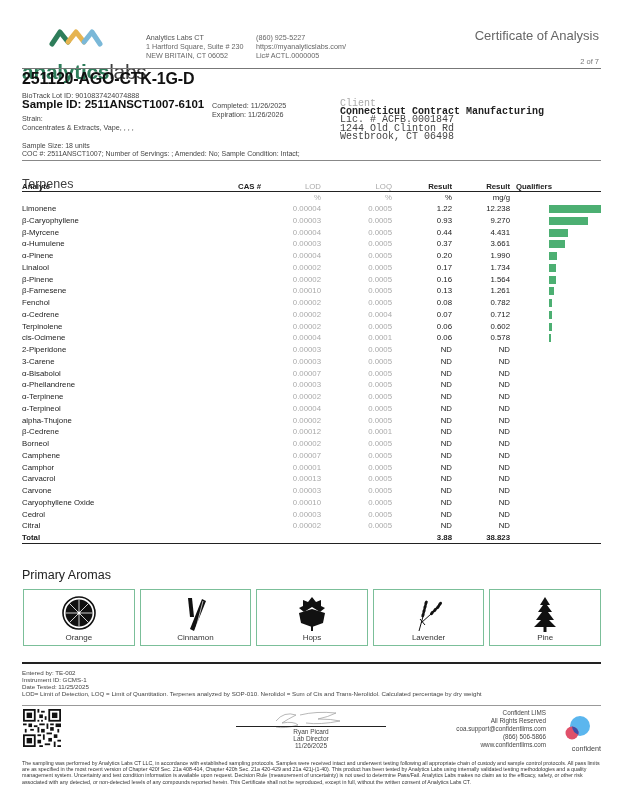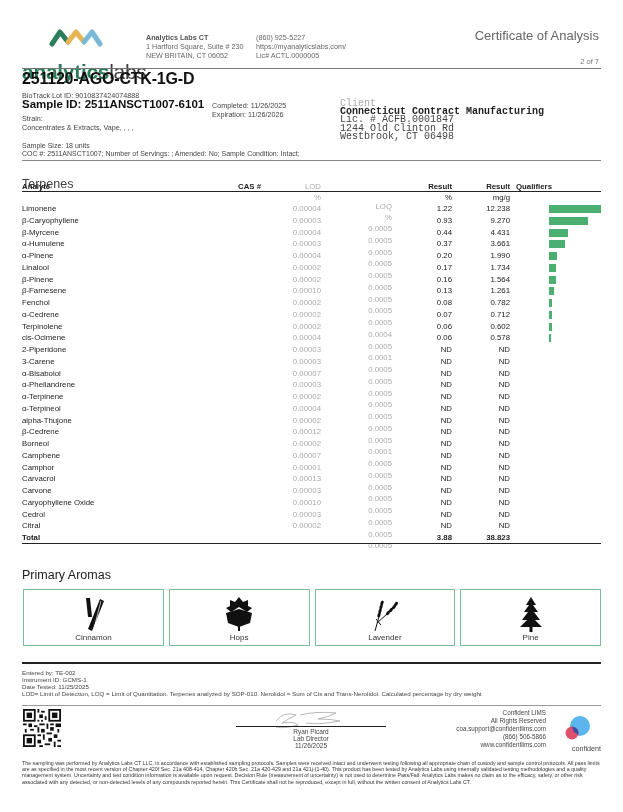--- a/index.html
+++ b/index.html
@@ -6,21 +6,21 @@
   html, body { width: 623px; height: 812px; background: #ffffff; overflow: hidden; }
   body { font-family: "Liberation Sans", "DejaVu Sans", sans-serif; color: #222; position: relative; }
 
   .abs { position: absolute; }
 
   
   #logo { left: 22px; top: 22px; width: 115px; height: 48px; }
   #logo-word { left: 22px; top: 48px; font-size: 21px; letter-spacing: -0.3px; color: #2e7d5a; font-weight: bold; margin-top: 12px; }
   #logo-word .lt { font-weight: normal; color: #3d3d3d; }
   #lab-info { left: 146px; top: 33px; font-size: 7.2px; line-height: 9px; color: #666; }
-  #lab-info .bold { font-weight: bold; color: #555; }
+  #lab-info .bold { font-weight: normal; color: #555; }
   #lab-contact { left: 256px; top: 33px; font-size: 7.2px; line-height: 9px; color: #666; }
   #coa-title { right: 24px; top: 28px; font-size: 13px; color: #666; }
   #page-num { right: 24px; top: 57px; font-size: 7.5px; color: #777; }
   .hr { left: 22px; right: 22px; height: 1px; background: #777; }
   #hr-top { top: 68px; }
 
   #batch-id { left: 22px; top: 70px; font-size: 16px; font-weight: bold; color: #111; letter-spacing: -0.2px; }
   #biotrack { left: 22px; top: 91px; font-size: 7.2px; color: #444; }
   #sample-id { left: 22px; top: 98px; font-size: 11.5px; font-weight: bold; color: #111; }
   #strain { left: 22px; top: 114px; font-size: 7.2px; color: #444; line-height: 9px; }
@@ -32,21 +32,21 @@
   #hr-terp { top: 160px; background: #888; }
   #terp-title { left: 22px; top: 177px; font-size: 12.5px; color: #404040; }
 
   
   #terp-table { left: 22px; top: 181px; width: 579px; font-size: 7.8px; }
   .trow { position: relative; height: 11.75px; line-height: 11.75px; }
   .trow > span { position: absolute; white-space: nowrap; }
   .c-name { left: 0; }
   .c-cas { left: 209px; width: 30px; text-align: right; }
   .c-lod { left: 236px; width: 63px; text-align: right; color: #aaa; }
-  .c-loq { left: 320px; width: 50px; text-align: right; color: #aaa; margin-top: 20px; }
+  .c-loq { left: 320px; width: 50px; text-align: right; color: #aaa; }
   .c-pct { left: 380px; width: 50px; text-align: right; color: #222; }
   .c-mg { left: 440px; width: 48px; text-align: right; color: #222; }
   .c-qual { left: 494px; }
   .c-bar { left: 527px; top: 2px; height: 8px; background: #4caf72; }
   .thead { font-weight: bold; color: #222; height: 11px; line-height: 11px; border-bottom: 1px solid #222; }
   .thead .c-lod, .thead .c-loq { font-weight: normal; color: #aaa; }
   .tunits { height: 11px; line-height: 11px; }
   .tunits .c-lod, .tunits .c-loq { color: #aaa; }
   .ttotal { font-weight: bold; border-bottom: 1.5px solid #222; height: 12px; }
 
@@ -348,20 +348,34 @@
     </div>
   <div class="trow ttotal">
     <span class="c-name">Total</span>
     <span class="c-pct">3.88</span>
     <span class="c-mg">38.823</span>
   </div>
 </div>
 
 <div id="aroma-title" class="abs">Primary Aromas</div>
 <div id="aromas" class="abs">
+  <div class="aroma">
+    <svg width="36" height="36" viewBox="0 0 36 36">
+      <circle cx="18" cy="18" r="16" fill="none" stroke="#111" stroke-width="1.6"></circle>
+      <circle cx="18" cy="18" r="13.5" fill="#111"></circle>
+      <g stroke="#fff" stroke-width="0.8">
+        <line x1="18" y1="4.5" x2="18" y2="31.5"></line>
+          <line x1="4.5" y1="18" x2="31.5" y2="18"></line>
+        <line x1="8.5" y1="8.5" x2="27.5" y2="27.5"></line>
+          <line x1="27.5" y1="8.5" x2="8.5" y2="27.5"></line>
+      </g>
+      <circle cx="18" cy="18" r="1.5" fill="#fff"></circle>
+    </svg>
+    <div class="alabel">Orange</div>
+  </div>
   <div class="aroma">
     <svg width="36" height="38" viewBox="0 0 36 38">
       <path d="M11 3 L15 3 L17 22 L13 22 Z" fill="#111"></path>
       <path d="M25 4 L29 6 L17 36 L13 34 Z" fill="#111"></path>
       <path d="M26 6 L19 33" stroke="#fff" stroke-width="0.7"></path>
     </svg>
     <div class="alabel">Cinnamon</div>
   </div>
   <div class="aroma">
     <svg width="36" height="38" viewBox="0 0 36 38">

